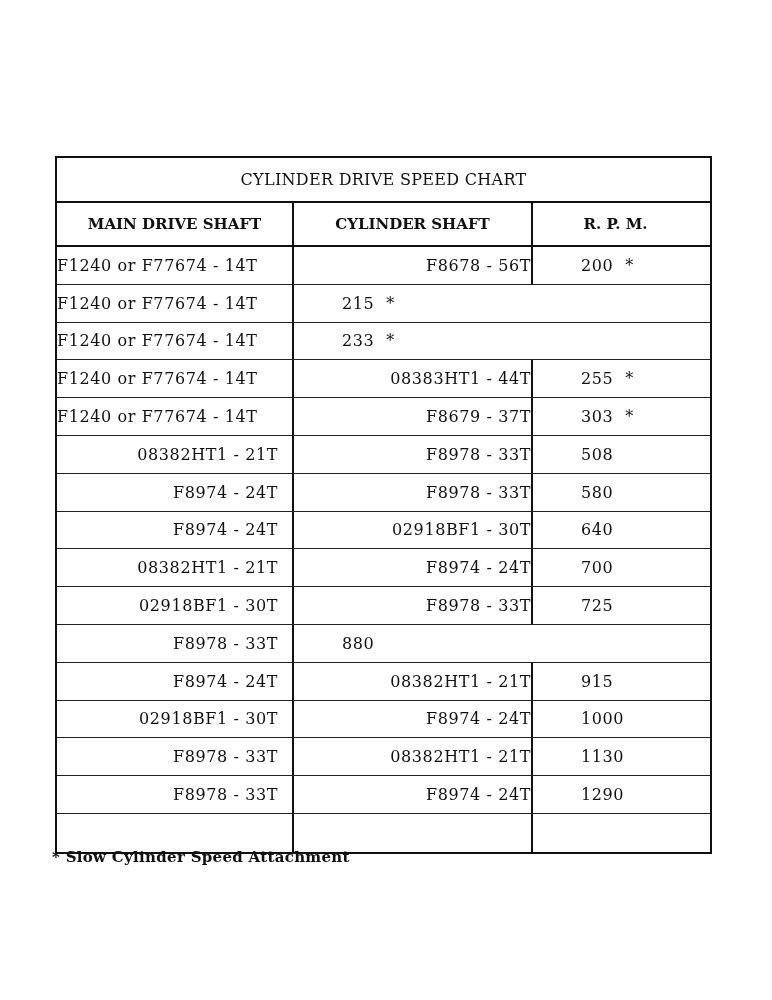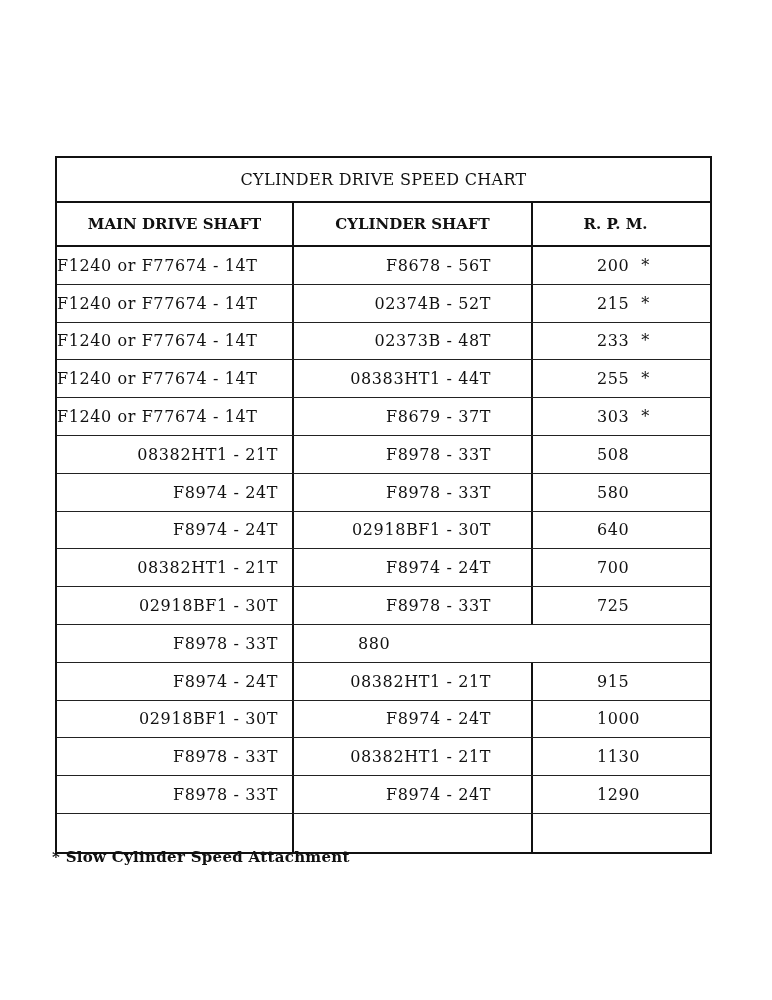--- a/index.html
+++ b/index.html
@@ -12,22 +12,22 @@
       height: 45px; border-bottom: 2px solid #111;
       display: flex; align-items: center; justify-content: center;
       font-size: 16px; letter-spacing: 0.3px; box-sizing: border-box;
     }
     .row { display: flex; box-sizing: border-box; border-bottom: 1.5px solid #222; }
     .row.header { height: 44px; border-bottom: 2px solid #111; font-weight: bold; font-size: 15px; }
     .row.data { height: 37.8px; font-size: 16px; letter-spacing: 0.6px; }
     .row.blank { height: 38px; border-bottom: none; }
     .cell { box-sizing: border-box; display: flex; align-items: center; white-space: nowrap; }
     .c1 { width: 237px; border-right: 2px solid #111; justify-content: flex-end; padding-right: 14px; }
-    .c2 { width: 239px; border-right: 2px solid #111; justify-content: flex-end; padding-right: 40px; }
-    .c3 { flex: 1; padding-left: 64px; }
+    .c2 { width: 239px; border-right: 2px solid #111; justify-content: flex-end; }
+    .c3 { flex: 1; padding-left: 48px; }
     .row.header .c1 { justify-content: center; padding-right: 0; }
     .row.header .c2 { justify-content: center; padding-right: 0; }
     .row.header .c3 { justify-content: center; padding-left: 0; padding-right: 12px; }
     .row.data .c1.left { justify-content: flex-start; padding-left: 0; }
     .rpm-star { margin-left: 12px; }
     .footnote {
       position: absolute; left: 52px; top: 848px;
       font-size: 15px; font-weight: bold; letter-spacing: 0.3px;
     }
   </style>
@@ -45,29 +45,27 @@
       <div class="row data">
         <div class="cell c1 left">F1240 or F77674 - 14T</div>
         <div class="cell c2">F8678 - 56T</div>
         <div class="cell c3">
           <span>200</span>
           <span class="rpm-star">*</span>
         </div>
       </div>
       <div class="row data">
         <div class="cell c1 left">F1240 or F77674 - 14T</div>
-        <div class="cell c2">02374B - 52T</div>
         <div class="cell c3">
           <span>215</span>
           <span class="rpm-star">*</span>
         </div>
       </div>
       <div class="row data">
         <div class="cell c1 left">F1240 or F77674 - 14T</div>
-        <div class="cell c2">02373B - 48T</div>
         <div class="cell c3">
           <span>233</span>
           <span class="rpm-star">*</span>
         </div>
       </div>
       <div class="row data">
         <div class="cell c1 left">F1240 or F77674 - 14T</div>
         <div class="cell c2">08383HT1 - 44T</div>
         <div class="cell c3">
           <span>255</span>

